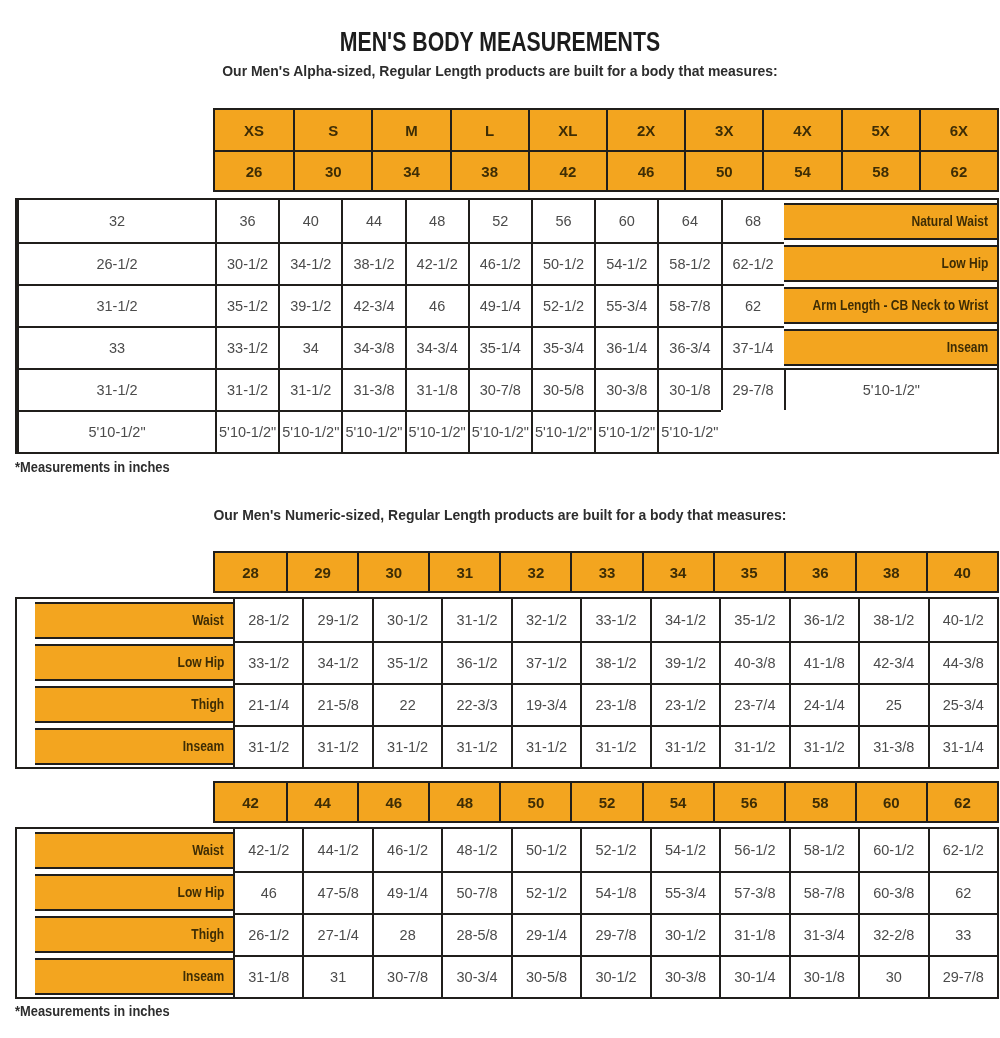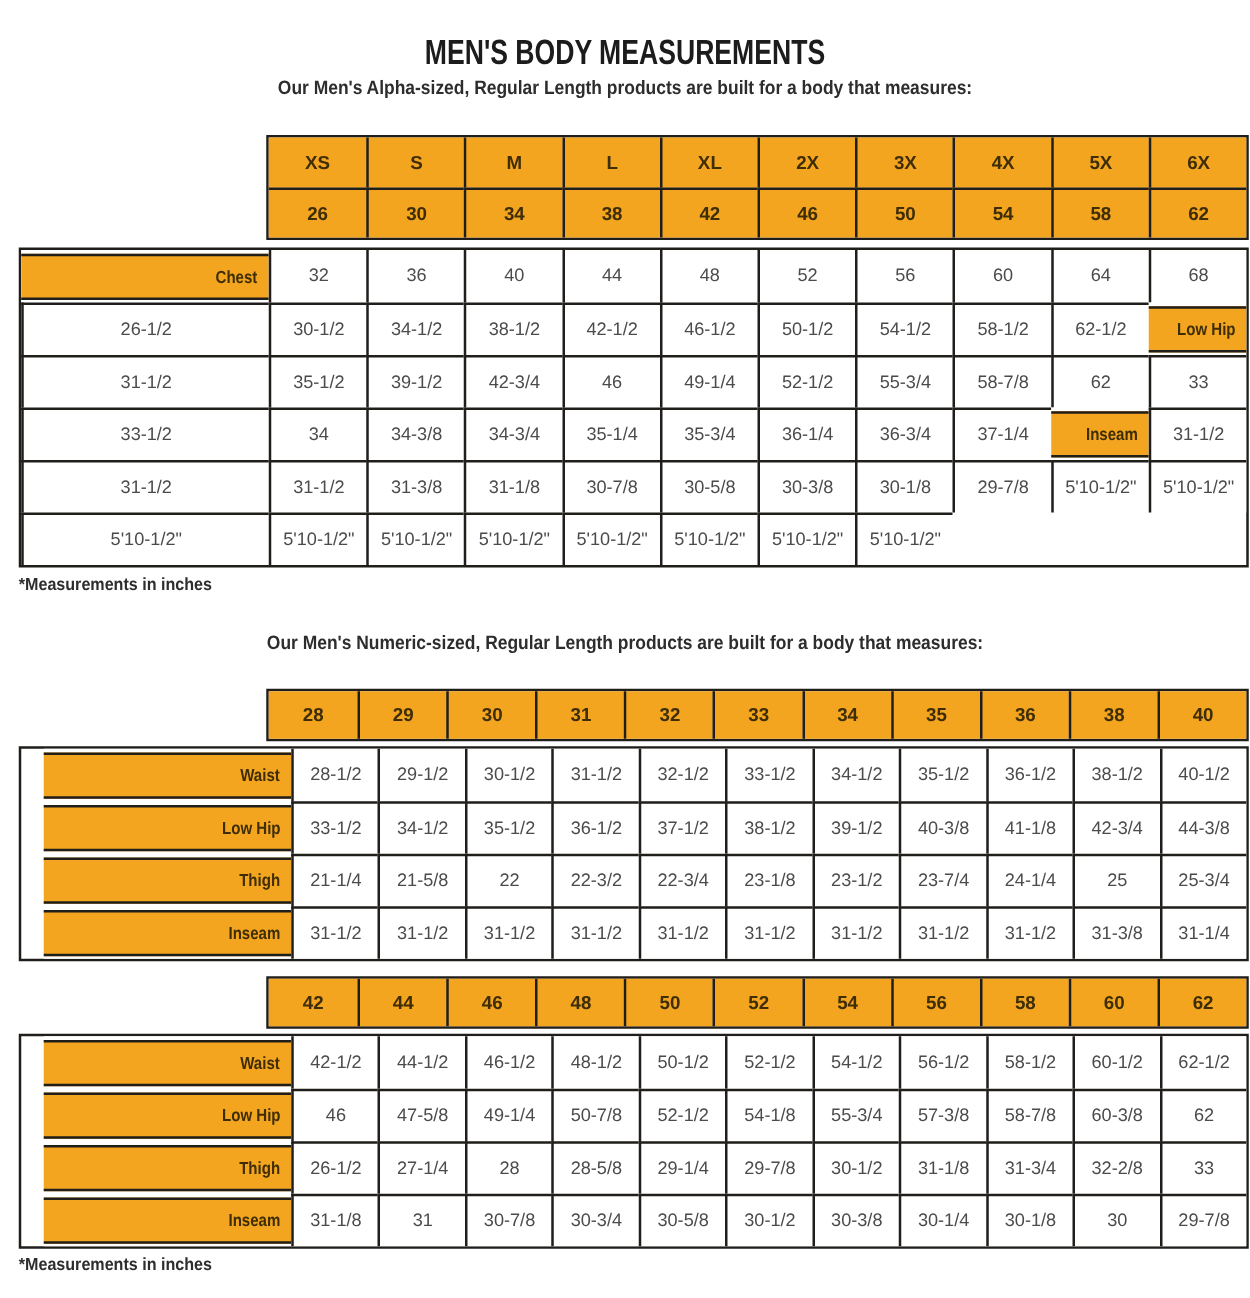--- a/index.html
+++ b/index.html
@@ -87,35 +87,35 @@
         <div class="hc r1">34</div>
         <div class="hc r1">38</div>
         <div class="hc r1">42</div>
         <div class="hc r1">46</div>
         <div class="hc r1">50</div>
         <div class="hc r1">54</div>
         <div class="hc r1">58</div>
         <div class="hc r1">62</div>
       </div>
       <div class="body bcols10 alpha">
-        <div class="lbl">
-          <div class="lblbox">
-            <span class="lbltext">Chest</span>
-          </div>
-        </div>
         <div class="d r0">32</div>
         <div class="d r0">36</div>
         <div class="d r0">40</div>
         <div class="d r0">44</div>
         <div class="d r0">48</div>
         <div class="d r0">52</div>
         <div class="d r0">56</div>
         <div class="d r0">60</div>
         <div class="d r0">64</div>
         <div class="d r0">68</div>
+        <div class="lbl">
+          <div class="lblbox">
+            <span class="lbltext">Natural Waist</span>
+          </div>
+        </div>
         <div class="d">26-1/2</div>
         <div class="d">30-1/2</div>
         <div class="d">34-1/2</div>
         <div class="d">38-1/2</div>
         <div class="d">42-1/2</div>
         <div class="d">46-1/2</div>
         <div class="d">50-1/2</div>
         <div class="d">54-1/2</div>
         <div class="d">58-1/2</div>
         <div class="d">62-1/2</div>
@@ -127,20 +127,25 @@
         <div class="d">31-1/2</div>
         <div class="d">35-1/2</div>
         <div class="d">39-1/2</div>
         <div class="d">42-3/4</div>
         <div class="d">46</div>
         <div class="d">49-1/4</div>
         <div class="d">52-1/2</div>
         <div class="d">55-3/4</div>
         <div class="d">58-7/8</div>
         <div class="d">62</div>
+        <div class="lbl">
+          <div class="lblbox">
+            <span class="lbltext">Arm Length - CB Neck to Wrist</span>
+          </div>
+        </div>
         <div class="d">33</div>
         <div class="d">33-1/2</div>
         <div class="d">34</div>
         <div class="d">34-3/8</div>
         <div class="d">34-3/4</div>
         <div class="d">35-1/4</div>
         <div class="d">35-3/4</div>
         <div class="d">36-1/4</div>
         <div class="d">36-3/4</div>
         <div class="d">37-1/4</div>
@@ -224,22 +229,22 @@
         <div class="d">42-3/4</div>
         <div class="d">44-3/8</div>
         <div class="lbl">
           <div class="lblbox">
             <span class="lbltext">Thigh</span>
           </div>
         </div>
         <div class="d">21-1/4</div>
         <div class="d">21-5/8</div>
         <div class="d">22</div>
-        <div class="d">22-3/2</div>
-        <div class="d">22-3/4</div>
+        <div class="d">22-3/3</div>
+        <div class="d">19-3/4</div>
         <div class="d">23-1/8</div>
         <div class="d">23-1/2</div>
         <div class="d">23-7/4</div>
         <div class="d">24-1/4</div>
         <div class="d">25</div>
         <div class="d">25-3/4</div>
         <div class="lbl">
           <div class="lblbox">
             <span class="lbltext">Inseam</span>
           </div>

